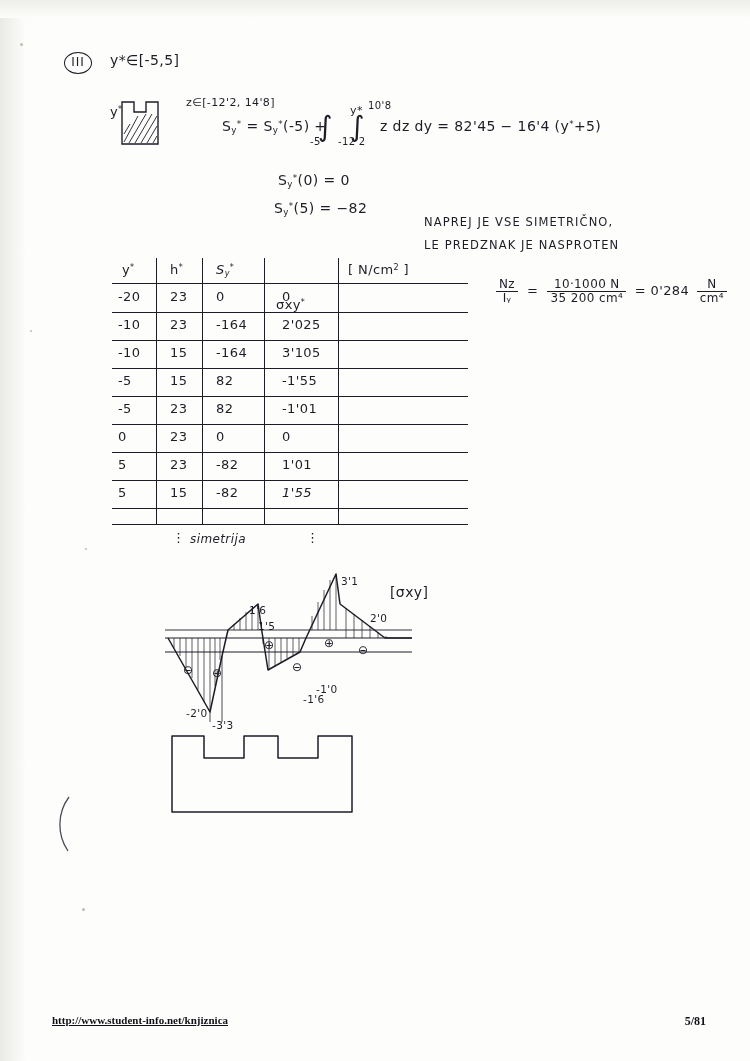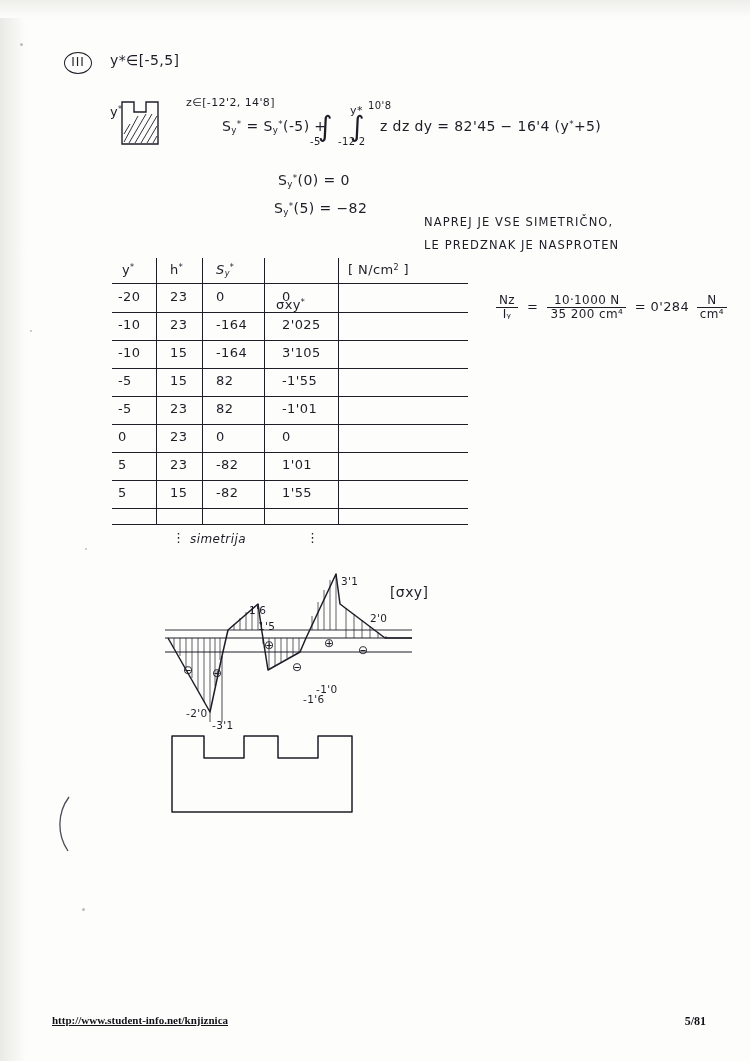--- a/index.html
+++ b/index.html
@@ -155,21 +155,21 @@
     S<span class="sub">y</span><span class="sup">*</span>(0) = 0
   </div>
 
   <div class="ink hand" style="left:274px;top:200px;font-size:14px;">
     S<span class="sub">y</span><span class="sup">*</span>(5) = −82
   </div>
 
   <div class="ink hand" style="left:424px;top:215px;font-size:11.5px;letter-spacing:1.1px;">NAPREJ JE VSE SIMETRIČNO,</div>
   <div class="ink hand" style="left:424px;top:238px;font-size:11.5px;letter-spacing:1.1px;">LE PREDZNAK JE NASPROTEN</div>
 
-  <div class="ink hand" style="left:496px;top:294px;font-size:13px;">
+  <div class="ink hand" style="left:496px;top:278px;font-size:13px;">
     <span class="frac">
       <span class="num">Nᴢ</span>
       <span class="den">Iᵧ</span>
     </span>
     <span>&nbsp;=&nbsp;</span>
     <span class="frac">
       <span class="num">10·1000 N</span>
       <span class="den">35 200 cm⁴</span>
     </span>
     <span style="margin-left:4px;">= 0'284</span>
@@ -226,21 +226,21 @@
       <div class="ink hand" style="left: 170px; top: 429px; font-size: 13px;">23</div>
       <div class="ink hand" style="left: 216px; top: 429px; font-size: 13px;">0</div>
       <div class="ink hand" style="left: 282px; top: 429px; font-size: 13px;">0</div>
       <div class="ink hand" style="left: 118px; top: 457px; font-size: 13px;">5</div>
       <div class="ink hand" style="left: 170px; top: 457px; font-size: 13px;">23</div>
       <div class="ink hand" style="left: 216px; top: 457px; font-size: 13px;">-82</div>
       <div class="ink hand" style="left: 282px; top: 457px; font-size: 13px;">1'01</div>
       <div class="ink hand" style="left: 118px; top: 485px; font-size: 13px;">5</div>
       <div class="ink hand" style="left: 170px; top: 485px; font-size: 13px;">15</div>
       <div class="ink hand" style="left: 216px; top: 485px; font-size: 13px;">-82</div>
-      <div class="ink hand" style="left: 282px; top: 485px; font-size: 13px;">1'55</div>
+      <div class="ink hand" style="left: 282px; top: 485px; font-size: 13px; font-style: italic;">1'55</div>
     </div>
 
   <div class="ink hand" style="left:172px;top:530px;font-size:13px;">⋮</div>
   <div class="ink hand" style="left:190px;top:532px;font-size:12px;font-style:italic;">simetrija</div>
   <div class="ink hand" style="left:306px;top:530px;font-size:13px;">⋮</div>
 
   <div class="ink hand" style="left:390px;top:584px;font-size:14px;">[σxy]</div>
 
   <svg style="position:absolute;left:150px;top:560px;" width="290" height="180">
 
@@ -302,21 +302,21 @@
   </svg>
 
   <div id="diagram-labels">
       <div class="ink hand" style="left: 341px; top: 575px; font-size: 10.5px;">3'1</div>
       <div class="ink hand" style="left: 370px; top: 612px; font-size: 10.5px;">2'0</div>
       <div class="ink hand" style="left: 249px; top: 604px; font-size: 10.5px;">1'6</div>
       <div class="ink hand" style="left: 258px; top: 620px; font-size: 10.5px;">1'5</div>
       <div class="ink hand" style="left: 276px; top: 683px; font-size: 10.5px; margin-left: 40px;">-1'0</div>
       <div class="ink hand" style="left: 303px; top: 693px; font-size: 10.5px;">-1'6</div>
       <div class="ink hand" style="left: 186px; top: 707px; font-size: 10.5px;">-2'0</div>
-      <div class="ink hand" style="left: 212px; top: 719px; font-size: 10.5px;">-3'1</div>
+      <div class="ink hand" style="left: 212px; top: 719px; font-size: 10.5px;">-3'3</div>
       <div class="ink hand" style="left: 183px; top: 663px; font-size: 12px;">⊖</div>
       <div class="ink hand" style="left: 212px; top: 666px; font-size: 12px;">⊕</div>
       <div class="ink hand" style="left: 264px; top: 638px; font-size: 12px;">⊕</div>
       <div class="ink hand" style="left: 292px; top: 660px; font-size: 12px;">⊖</div>
       <div class="ink hand" style="left: 324px; top: 636px; font-size: 12px;">⊕</div>
       <div class="ink hand" style="left: 358px; top: 643px; font-size: 12px;">⊖</div>
     </div>
 
   <svg style="position:absolute;left:168px;top:724px;" width="220" height="92">
     <path d="M 4 88 L 4 12 L 36 12 L 36 34 L 76 34 L 76 12 L 110 12 L 110 34 L 150 34 L 150 12 L 184 12 L 184 88 Z" stroke="#1d1d28" stroke-width="1.5" fill="none" stroke-linejoin="round"></path>

